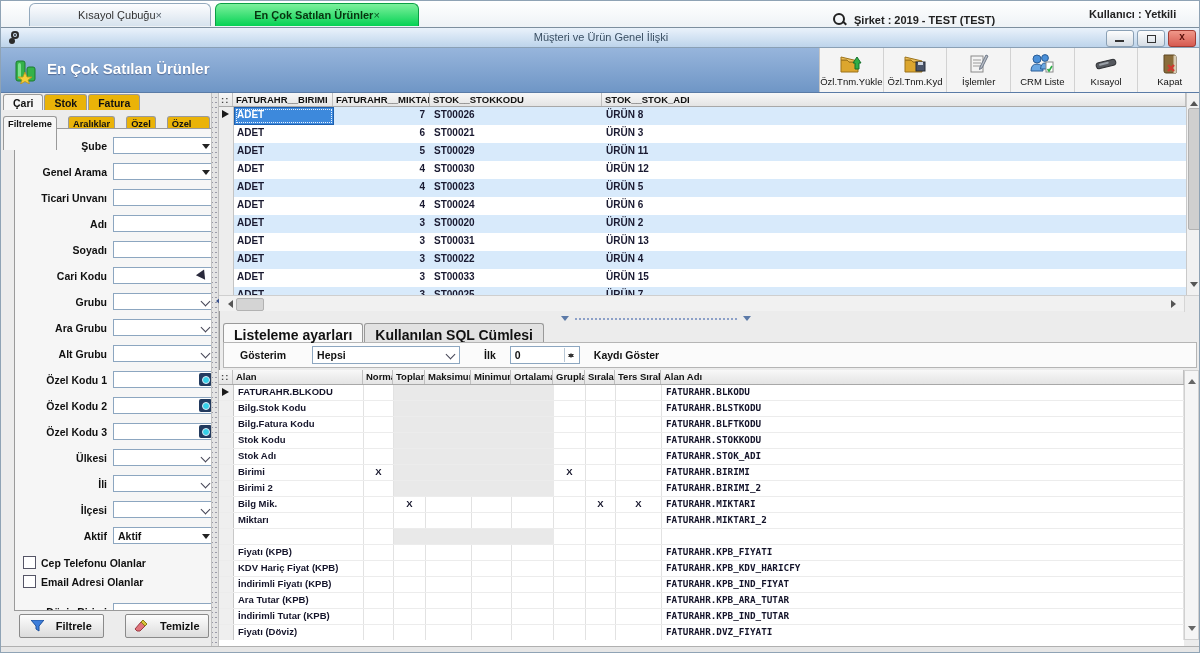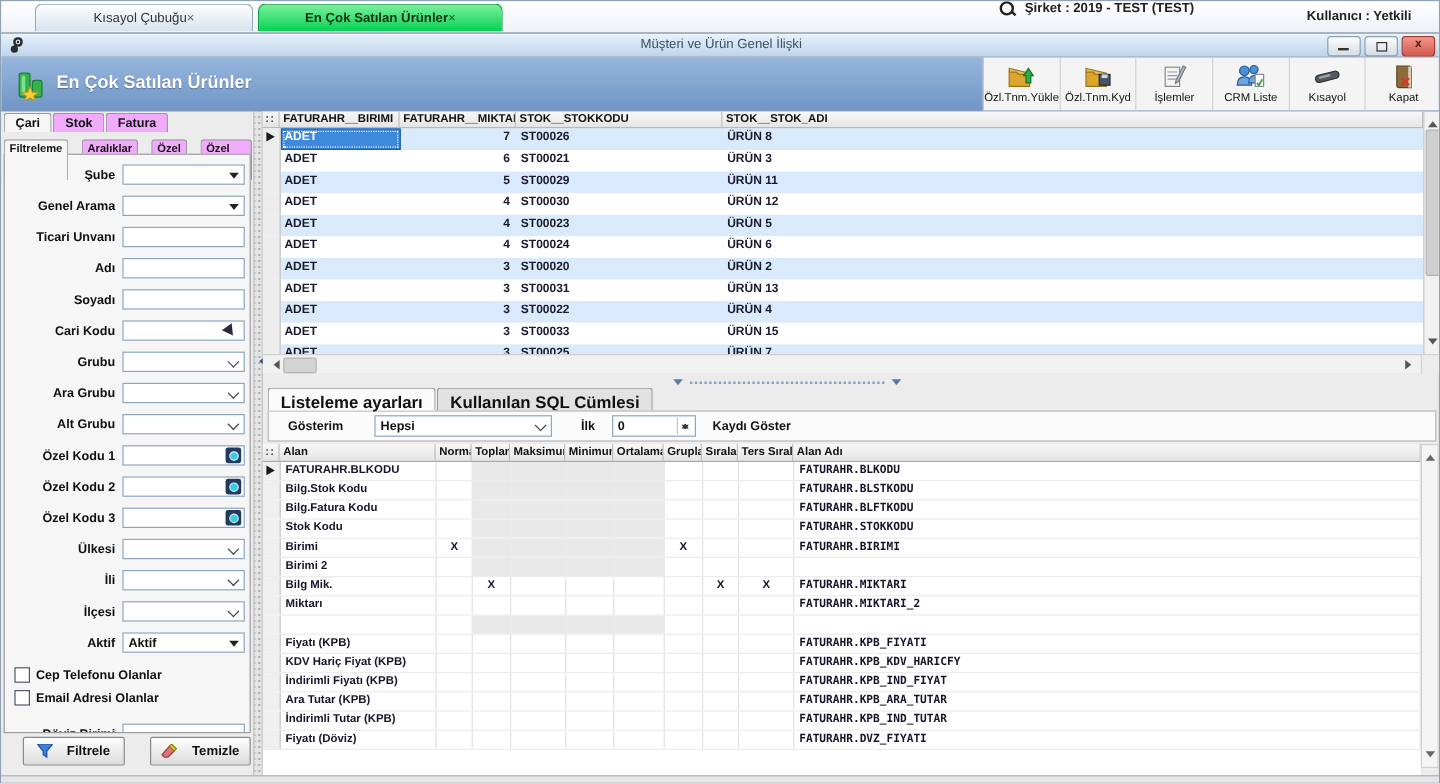--- a/index.html
+++ b/index.html
@@ -4,21 +4,21 @@
 <style>
   html,body{margin:0;padding:0;}
   .app{position:relative;width:1200px;height:653px;background:#ececec;font-family:"Liberation Sans",sans-serif;overflow:hidden;border:1px solid #8fa3b5;box-sizing:border-box;}
   
   .topbar{position:absolute;left:0;top:0;width:1200px;height:26px;background:linear-gradient(#ffffff,#eef2f6);}
   .toptabs{position:absolute;left:28px;top:2px;display:flex;}
   .ttab{height:22px;display:flex;align-items:center;justify-content:center;padding:0 16px;border:1px solid #93a9bd;border-bottom:none;border-radius:6px 6px 0 0;font-size:11px;color:#333;background:linear-gradient(#fdfdfe,#d7e3ee);width:148px;margin-right:4px;}
   .ttab.active{background:linear-gradient(#7df09c,#04d254);border-color:#0b9e44;font-weight:bold;color:#07340f;width:170px;}
   .ttab .x{font-size:11px;color:#55606a;font-weight:normal;}
   .ttab.active .x{color:#0a5a23;}
-  .searchzone{position:absolute;left:832px;top:0;height:25px;display:flex;align-items:flex-start;gap:8px;}
+  .searchzone{position:absolute;left:832px;top:0;height:25px;display:flex;align-items:flex-end;gap:8px;}
   .mag{width:13px;height:13px;position:relative;}
   .mag::before{content:"";position:absolute;left:0;top:0;width:8px;height:8px;border:2px solid #222;border-radius:50%;}
   .mag::after{content:"";position:absolute;left:9px;top:9px;width:5px;height:2px;background:#222;transform:rotate(45deg);}
   .company{font-size:11px;font-weight:bold;color:#222;}
   .userzone{position:absolute;left:1088px;top:0;height:25px;display:flex;align-items:center;font-size:11px;font-weight:bold;color:#222;}
   
   .titlebar{position:absolute;left:0;top:26px;width:1200px;height:21px;background:linear-gradient(#eaf2fb,#bdd4eb);border-top:1px solid #7d8f9f;border-bottom:1px solid #8aa0b5;box-sizing:border-box;}
   .gears{position:absolute;left:8px;top:3px;width:16px;height:14px;}
   .gears::before{content:"";position:absolute;left:2px;top:0;width:8px;height:8px;background:#2b2b2b;border-radius:50%;box-shadow:inset 0 0 0 2px #2b2b2b, inset 0 0 0 3px #cfe0f2;}
   .gears::after{content:"";position:absolute;left:0;top:7px;width:6px;height:6px;background:#2b2b2b;border-radius:50%;}
@@ -33,24 +33,24 @@
   .header{position:absolute;left:0;top:47px;width:1200px;height:45px;background:linear-gradient(#97b5dc,#6f96c6);border-bottom:1px solid #5a7ba6;box-sizing:border-box;}
   .h-icon{position:absolute;left:12px;top:9px;}
   .h-title{position:absolute;left:46px;top:12px;font-size:15px;font-weight:bold;color:#ffffff;text-shadow:0 1px 1px rgba(0,0,40,.35);}
   .toolbar{position:absolute;right:0;top:0;width:382px;height:44px;background:#f4f4f4;border-left:1px solid #c5c5c5;display:flex;box-sizing:border-box;}
   .tbtn{flex:1;display:flex;flex-direction:column;align-items:center;justify-content:center;gap:1px;border-right:1px solid #d2d2d2;font-size:9.5px;color:#111;cursor:default;}
   .tbtn:last-child{border-right:none;}
   .tbtn svg{display:block;}
   
   .left-panel{position:absolute;left:0;top:92px;width:210px;height:553px;background:#ececec;}
   .ptabs{display:flex;margin-left:2px;margin-top:1px;}
-  .ptab{font-size:10.5px;font-weight:bold;color:#111;padding:2px 9px 1px;border:1px solid #9a9a9a;border-bottom:none;border-radius:3px 3px 0 0;background:#f0abfc;margin-right:1px;}
+  .ptab{font-size:10.5px;font-weight:bold;color:#111;padding:2px 9px 1px;border:1px solid #9a9a9a;border-bottom:none;border-radius:3px 3px 0 0;background:#eab308;margin-right:1px;}
   .ptab.active{background:#f6f6f6;position:relative;z-index:2;}
   .ptabs2 .ptab{font-size:9.3px;padding:2px 4px 1px;}
-  .pbody{position:absolute;left:2px;top:35px;width:206px;height:483px;border:1px solid #9a9a9a;background:#f6f6f6;box-sizing:border-box;overflow:hidden;}
+  .pbody{position:absolute;left:13px;top:35px;width:206px;height:483px;border:1px solid #9a9a9a;background:#f6f6f6;box-sizing:border-box;overflow:hidden;}
   .frow{display:flex;align-items:center;height:19px;margin:7px 4px 0 0;}
   .frow.gap{margin-top:13px;}
   .flabel{width:92px;text-align:right;font-size:10.5px;font-weight:bold;color:#101010;padding-right:6px;flex:none;}
   .fctrl{flex:1;}
   .inp{height:17px;border:1px solid #8ca6c0;background:#fff;position:relative;box-sizing:border-box;}
   .cval{position:absolute;left:4px;top:2px;font-size:10.5px;font-weight:bold;color:#111;}
   .tri{position:absolute;right:4px;top:6px;width:0;height:0;border:4px solid transparent;border-top:5px solid #222;}
   .chev{position:absolute;right:5px;top:4px;width:6px;height:6px;border-right:1.6px solid #445;border-bottom:1.6px solid #445;transform:rotate(45deg);}
   .inp-icon{position:absolute;right:2px;top:1px;width:13px;height:13px;}
   .inp-icon.searchbook{background:#223a5e;border-radius:2px;}
@@ -606,20 +606,33 @@
           <div class="gbd mark m2 gray"></div>
           <div class="gbd mark m3 gray"></div>
           <div class="gbd mark m4 gray"></div>
           <div class="gbd mark m5"></div>
           <div class="gbd mark m6"></div>
           <div class="gbd mark m7"></div>
           <div class="gbd adi cAdi">FATURAHR.STOKKODU</div>
         </div>
         <div class="gbr">
           <div class="ind"></div>
+          <div class="gbd alan cA">Stok Adı</div>
+          <div class="gbd mark m0"></div>
+          <div class="gbd mark m1 gray"></div>
+          <div class="gbd mark m2 gray"></div>
+          <div class="gbd mark m3 gray"></div>
+          <div class="gbd mark m4 gray"></div>
+          <div class="gbd mark m5"></div>
+          <div class="gbd mark m6"></div>
+          <div class="gbd mark m7"></div>
+          <div class="gbd adi cAdi">FATURAHR.STOK_ADI</div>
+        </div>
+        <div class="gbr">
+          <div class="ind"></div>
           <div class="gbd alan cA">Birimi</div>
           <div class="gbd mark m0">X</div>
           <div class="gbd mark m1 gray"></div>
           <div class="gbd mark m2 gray"></div>
           <div class="gbd mark m3 gray"></div>
           <div class="gbd mark m4 gray"></div>
           <div class="gbd mark m5">X</div>
           <div class="gbd mark m6"></div>
           <div class="gbd mark m7"></div>
           <div class="gbd adi cAdi">FATURAHR.BIRIMI</div>
@@ -628,20 +641,21 @@
           <div class="ind"></div>
           <div class="gbd alan cA">Birimi 2</div>
           <div class="gbd mark m0"></div>
           <div class="gbd mark m1 gray"></div>
           <div class="gbd mark m2 gray"></div>
           <div class="gbd mark m3 gray"></div>
           <div class="gbd mark m4 gray"></div>
           <div class="gbd mark m5"></div>
           <div class="gbd mark m6"></div>
           <div class="gbd mark m7"></div>
+          <div class="gbd adi cAdi">FATURAHR.BIRIMI_2</div>
         </div>
         <div class="gbr">
           <div class="ind"></div>
           <div class="gbd alan cA">Bilg Mik.</div>
           <div class="gbd mark m0"></div>
           <div class="gbd mark m1">X</div>
           <div class="gbd mark m2"></div>
           <div class="gbd mark m3"></div>
           <div class="gbd mark m4"></div>
           <div class="gbd mark m5"></div>

